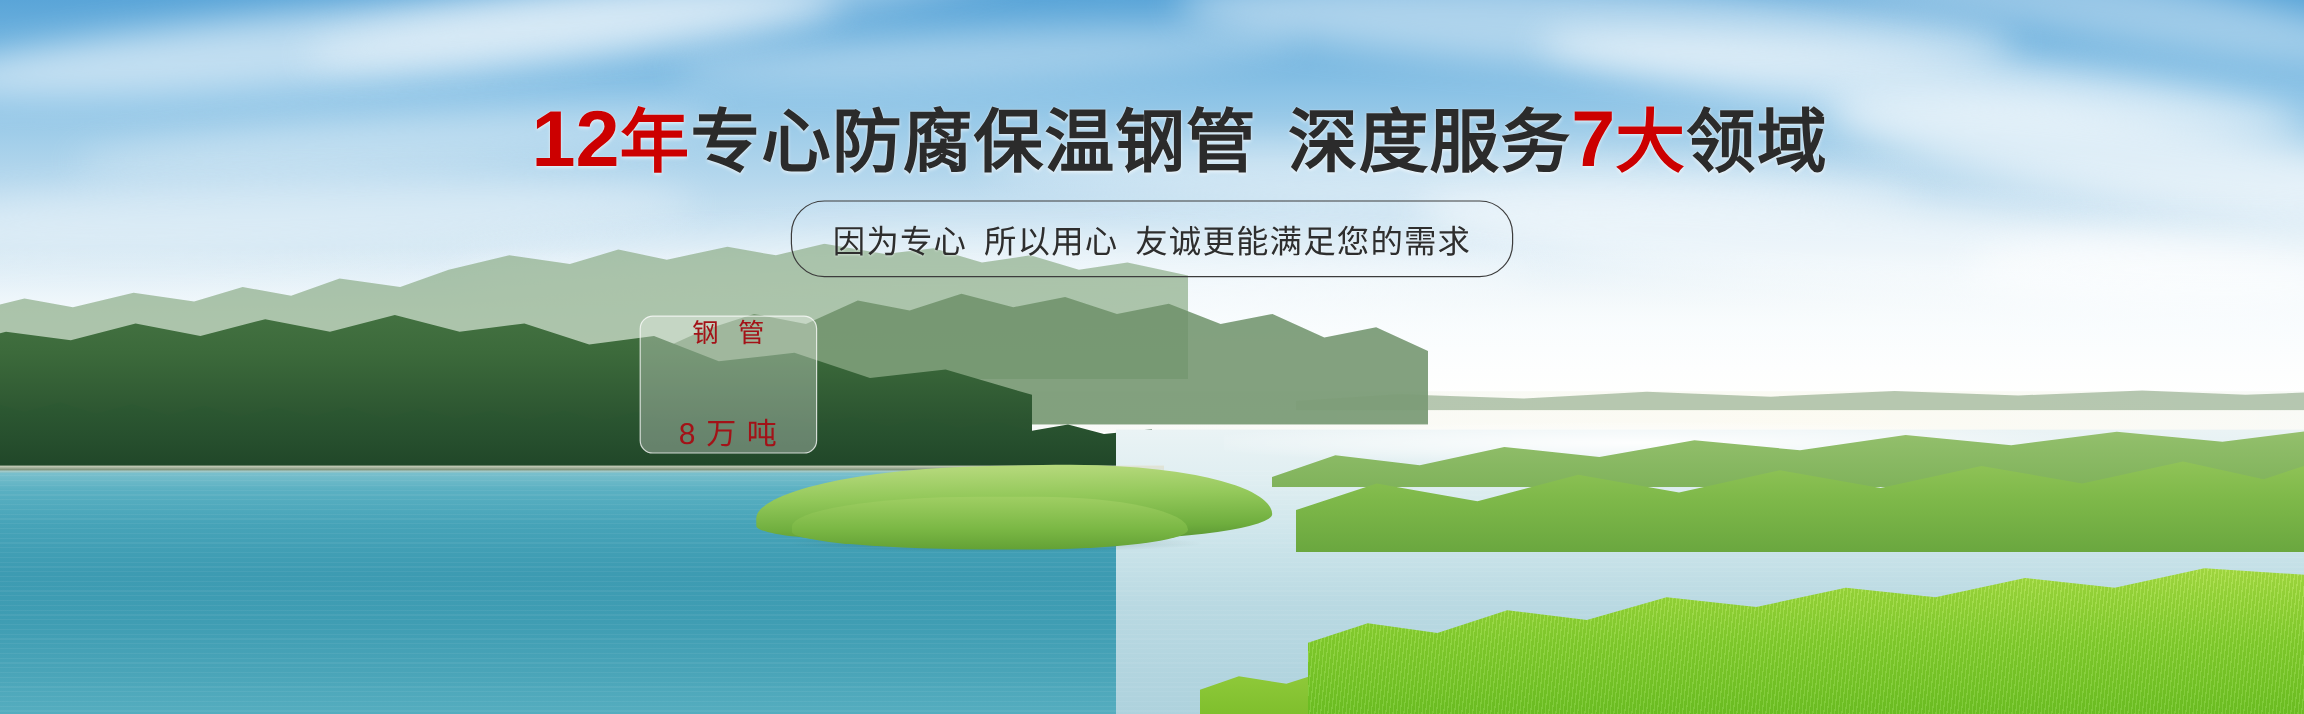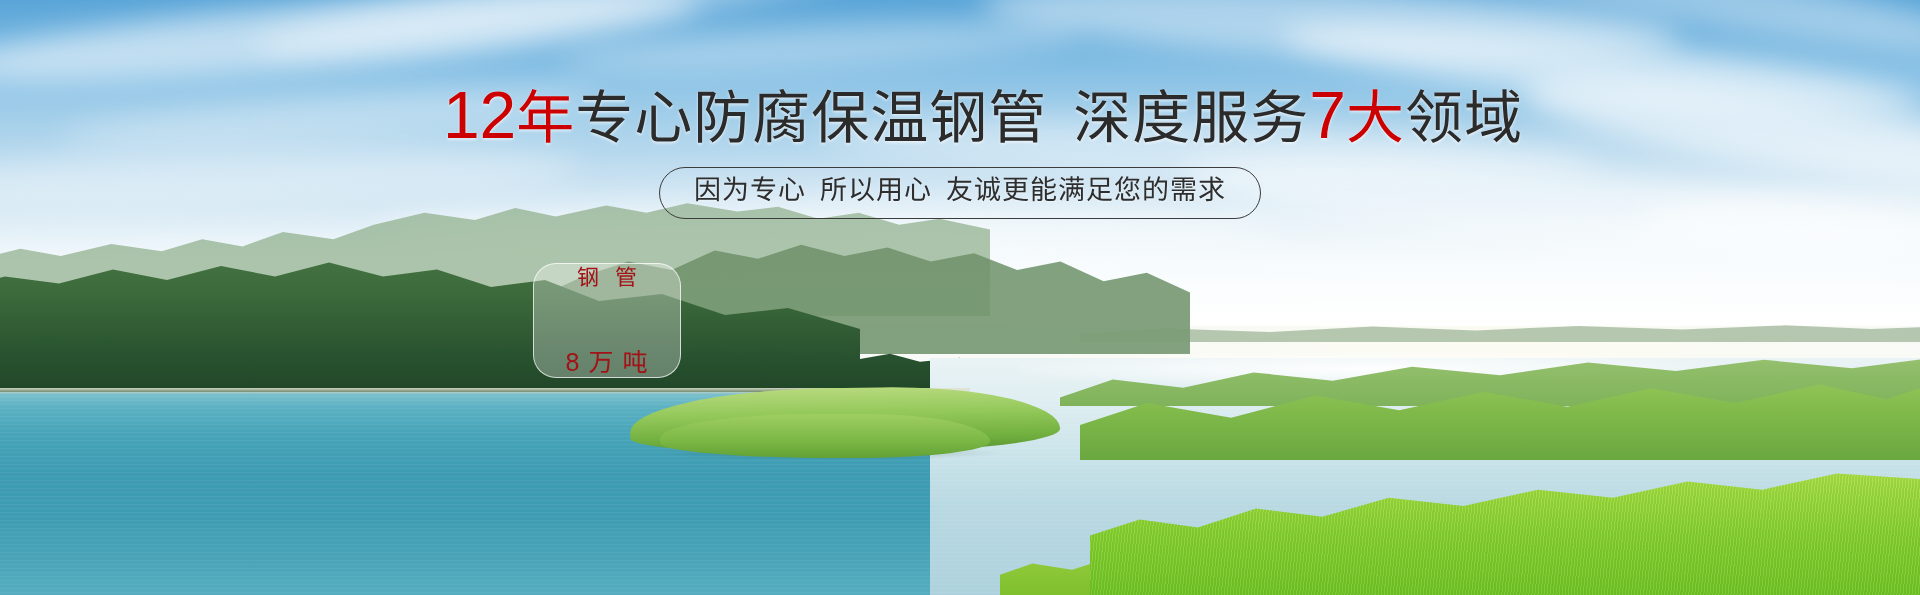--- a/index.html
+++ b/index.html
@@ -177,59 +177,59 @@
     background:linear-gradient(180deg,#9ed245 0%,#7fbf2d 100%);
     clip-path:polygon(0% 100%,0% 68%,18% 50%,40% 60%,64% 38%,86% 46%,100% 26%,100% 100%);
   }
 
   
   .headline{
     position:absolute;left:0;top:84px;width:1920px;
     text-align:center;
     font-size:58px;
     line-height:62px;
-    font-weight:normal;
+    font-weight:bold;
     letter-spacing:1px;
     white-space:nowrap;
     color:#2b2b2b;
     text-shadow:0 2px 3px rgba(255,255,255,.55), 0 0 1px rgba(255,255,255,.8);
     padding-left:46px;
   }
   .headline .red{color:#cc0000;}
   .headline .num{
     font-size:66px;
     letter-spacing:0px;
   }
   .headline .gap{display:inline-block;width:26px;}
 
   
   .pill{
     position:absolute;left:50%;top:167px;transform:translateX(-50%);
-    padding:5px 34px 11px;
+    padding:17px 34px 11px;
     border:1.6px solid #3c3c3c;
     border-radius:28px;
     font-size:27px;
     line-height:34px;
     color:#2e2e2e;
     letter-spacing:1px;
     white-space:nowrap;
     background:rgba(255,255,255,0.02);
     text-shadow:0 1px 2px rgba(255,255,255,.5);
   }
   .pill .sp{display:inline-block;width:14px;}
 
   
   .cards{
     position:absolute;left:533px;top:263px;
     display:flex;
     gap:14px;
   }
   .card{
     width:148px;height:115px;
-    border-radius:23px;
+    border-radius:11px;
     border:1px solid rgba(255,255,255,.72);
     background:rgba(255,255,255,.30);
     display:flex;flex-direction:column;
     align-items:center;justify-content:center;
     gap:11px;
     color:#a31217;
     text-align:center;
   }
   .card .c-title{
     font-size:22px;line-height:24px;letter-spacing:5px;

